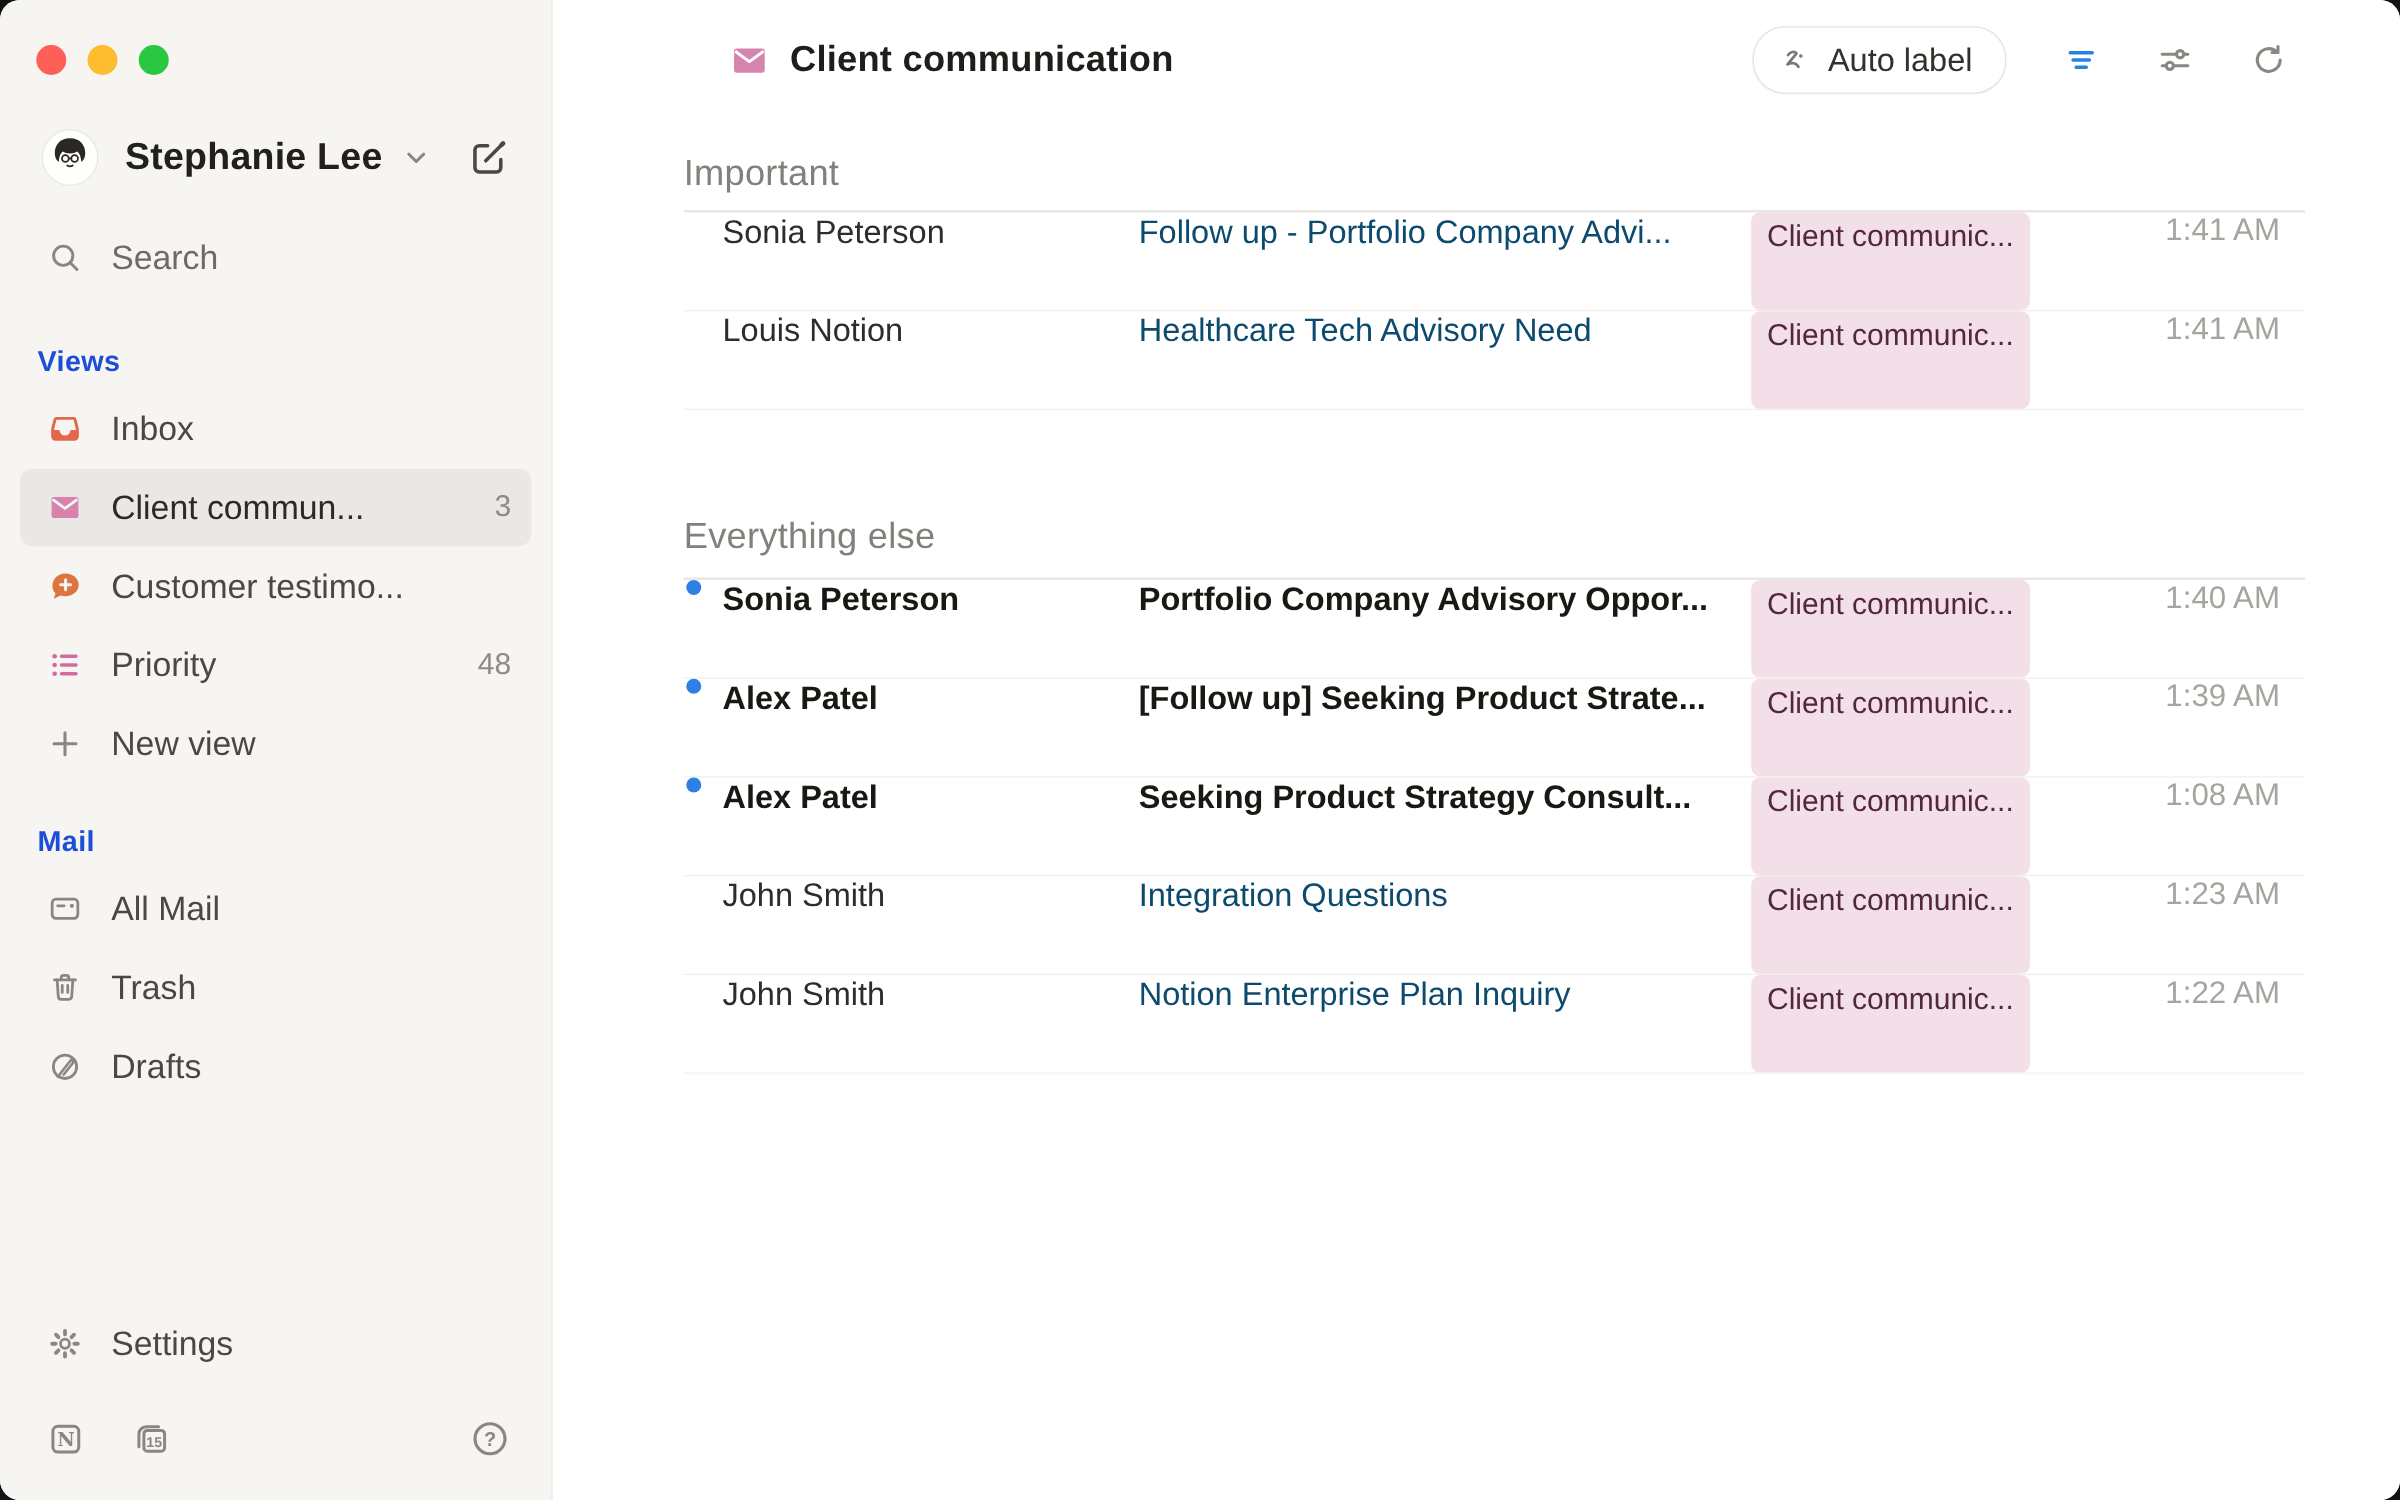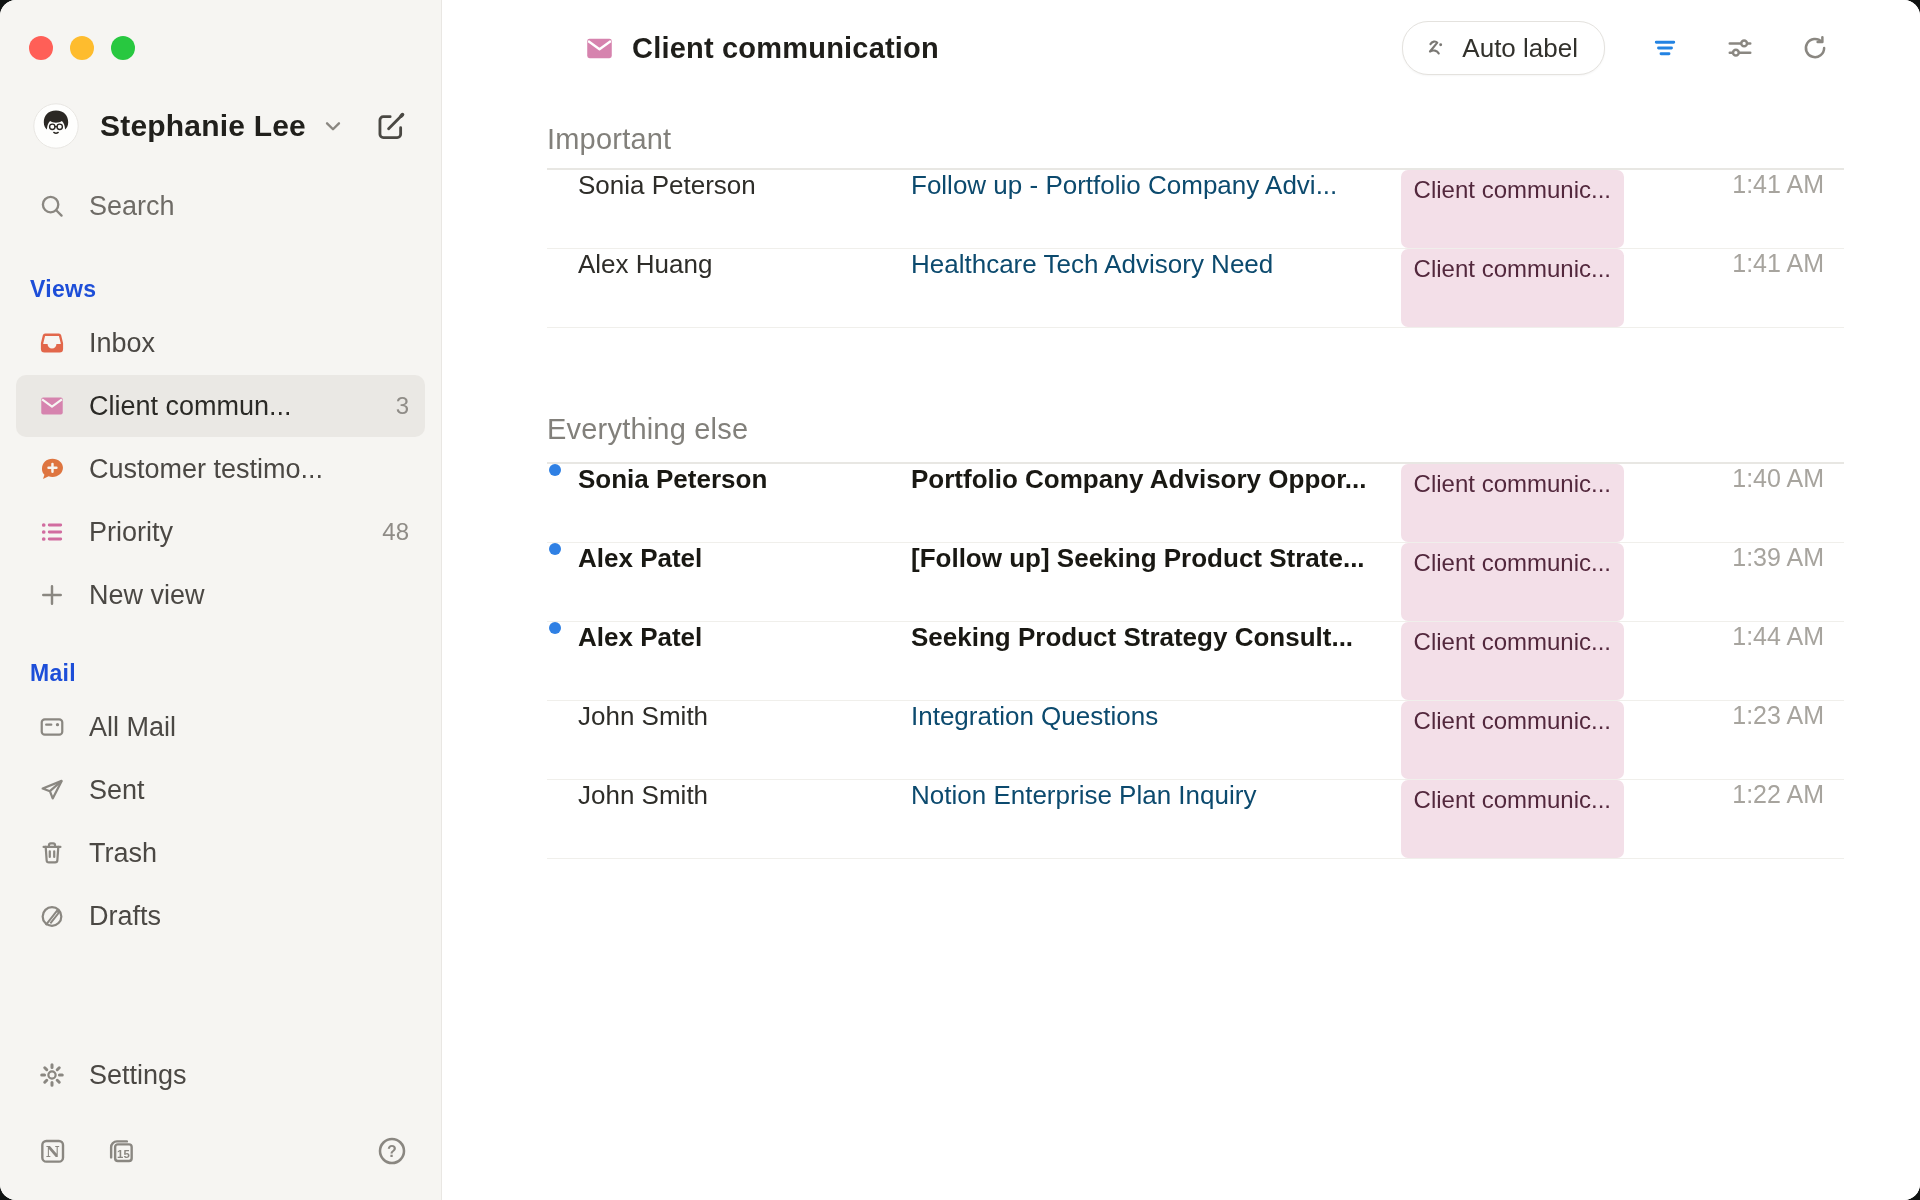--- a/index.html
+++ b/index.html
@@ -176,31 +176,20 @@
               <rect x="3.2" y="5.4" width="17.6" height="13.2" rx="2.6" fill="none" stroke="#8A8781" stroke-width="1.9"></rect>
               <path d="M7 10h4.4" stroke="#8A8781" stroke-width="1.9" stroke-linecap="round"></path>
               <circle cx="16.7" cy="10" r="1.4" fill="#8A8781"></circle>
             </svg>
           </span>
           <span class="side-label">All Mail</span>
         </div>
         <div class="side-item">
           <span class="side-icon">
             <svg viewBox="0 0 24 24">
-              <g fill="none" stroke="#8A8781" stroke-width="1.9" stroke-linejoin="round">
-                <path d="M20.3 4.2 4 10.7l6.2 2.3 2.4 6.2 7.7-15z"></path>
-                <path d="M10.2 13 20.3 4.2"></path>
-              </g>
-            </svg>
-          </span>
-          <span class="side-label">Sent</span>
-        </div>
-        <div class="side-item">
-          <span class="side-icon">
-            <svg viewBox="0 0 24 24">
               <g fill="none" stroke="#8A8781" stroke-width="1.9" stroke-linecap="round" stroke-linejoin="round">
                 <path d="M4.8 6.8h14.4"></path>
                 <path d="M9.4 6.8V5.3A1.6 1.6 0 0 1 11 3.7h2a1.6 1.6 0 0 1 1.6 1.6v1.5"></path>
                 <path d="M6.6 6.8l.8 11.4a2 2 0 0 0 2 1.9h5.2a2 2 0 0 0 2-1.9l.8-11.4"></path>
                 <path d="M10.1 10.6v4.8M13.9 10.6v4.8"></path>
               </g>
             </svg>
           </span>
           <span class="side-label">Trash</span>
         </div>
@@ -305,21 +294,21 @@
     <div class="list" id="list">
         <div class="sec-hdr first">Important</div>
         <div class="sec-divider"></div>
         <div class="row">
           <span class="sender">Sonia Peterson</span>
           <span class="subject">Follow up - Portfolio Company Advi...</span>
           <span class="tag" style="background: rgb(243, 223, 232); color: rgb(83, 40, 61);">Client communic...</span>
           <span class="time">1:41 AM</span>
         </div>
         <div class="row">
-          <span class="sender">Alex Huang</span>
+          <span class="sender">Louis Notion</span>
           <span class="subject">Healthcare Tech Advisory Need</span>
           <span class="tag" style="background: rgb(243, 223, 232); color: rgb(83, 40, 61);">Client communic...</span>
           <span class="time">1:41 AM</span>
         </div>
         <div class="sec-hdr later">Everything else</div>
         <div class="sec-divider"></div>
         <div class="row unread">
           <span class="dot" style="background: rgb(47, 128, 228);"></span>
           <span class="sender">Sonia Peterson</span>
           <span class="subject">Portfolio Company Advisory Oppor...</span>
@@ -331,21 +320,21 @@
           <span class="sender">Alex Patel</span>
           <span class="subject">[Follow up] Seeking Product Strate...</span>
           <span class="tag" style="background: rgb(243, 223, 232); color: rgb(83, 40, 61);">Client communic...</span>
           <span class="time">1:39 AM</span>
         </div>
         <div class="row unread">
           <span class="dot" style="background: rgb(47, 128, 228);"></span>
           <span class="sender">Alex Patel</span>
           <span class="subject">Seeking Product Strategy Consult...</span>
           <span class="tag" style="background: rgb(243, 223, 232); color: rgb(83, 40, 61);">Client communic...</span>
-          <span class="time">1:44 AM</span>
+          <span class="time">1:08 AM</span>
         </div>
         <div class="row">
           <span class="sender">John Smith</span>
           <span class="subject">Integration Questions</span>
           <span class="tag" style="background: rgb(243, 223, 232); color: rgb(83, 40, 61);">Client communic...</span>
           <span class="time">1:23 AM</span>
         </div>
         <div class="row">
           <span class="sender">John Smith</span>
           <span class="subject">Notion Enterprise Plan Inquiry</span>

